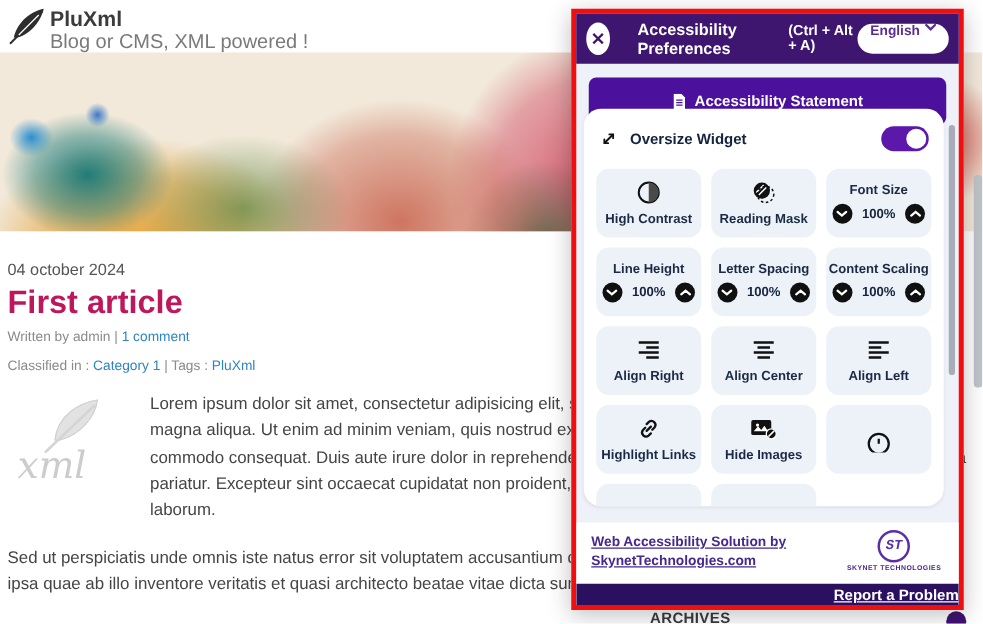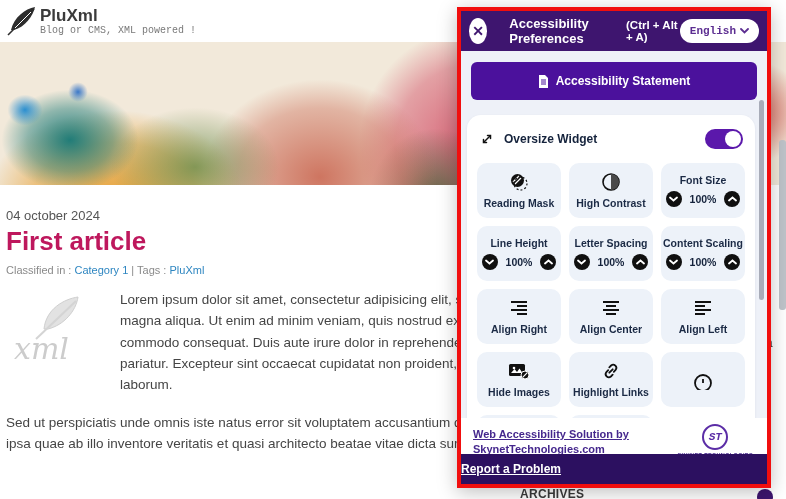--- a/index.html
+++ b/index.html
@@ -3,21 +3,21 @@
 <meta charset="utf-8">
 <style>
   * { margin:0; padding:0; box-sizing:border-box; }
   html,body { font-family:"Liberation Sans", sans-serif; background:#fff; }
   #stage { position:relative; width:786px; height:499px; overflow:hidden; background:#fff; }
 
   
   .site-header { position:absolute; left:0; top:0; width:786px; height:42px; background:#fff; }
   .logo-wrap { position:absolute; left:6px; top:4px; width:34px; height:34px; }
   .site-title { position:absolute; left:40px; top:6px; font-size:17px; font-weight:bold; color:#3b3b3b; }
-  .site-sub { position:absolute; left:40px; top:25px; font-size:10px; color:#7a7a7a;font-family:Liberation Mono, monospace; }
+  .site-sub { position:absolute; left:40px; top:25px; font-size:16px; color:#7a7a7a; }
 
   .banner { position:absolute; left:0; top:42px; width:786px; height:143px;
     background-color:#f2e9da;
     background-image:
       radial-gradient(25px 22px at 25px 68px, #2b8fd0 0%, rgba(43,143,208,.0) 70%),
       radial-gradient(14px 14px at 78px 50px, #3a78c8 0%, rgba(58,120,200,0) 70%),
       radial-gradient(95px 70px at 70px 98px, rgba(22,120,118,.95) 0%, rgba(22,120,118,.45) 45%, rgba(22,120,118,0) 72%),
       radial-gradient(120px 85px at 195px 125px, rgba(96,134,66,.75) 0%, rgba(96,134,66,0) 70%),
       radial-gradient(165px 115px at 115px 158px, rgba(230,160,52,.95) 0%, rgba(230,160,52,.55) 50%, rgba(230,160,52,0) 78%),
       radial-gradient(150px 125px at 320px 135px, rgba(203,107,86,.92) 0%, rgba(203,107,86,.42) 55%, rgba(203,107,86,0) 78%),
@@ -45,27 +45,27 @@
 
   
   .panel { position:absolute; left:457px; top:7px; width:314px; height:481px;
     border:4px solid #f10e0e; background:#eef1f8; z-index:5; box-shadow:0 4px 18px rgba(0,0,0,.25); }
   .panel-header { position:relative; height:40px; background:#3e156f; display:flex; align-items:center; padding:0 8px; }
   .close-btn { width:26px; height:26px; border-radius:50%; background:#fff; color:#3e156f; font-weight:bold;
     display:flex; align-items:center; justify-content:center; font-size:14px; border:none; cursor:pointer; }
   .panel-title { color:#fff; font-weight:bold; font-size:13px; margin-left:22px; }
   .panel-shortcut { color:#fff; font-size:11.5px; font-weight:600; margin-left:6px; }
   .lang-btn { margin-left:auto; background:#fff; color:#5c2d91; font-weight:bold; font-size:11px;
-    border:none; border-radius:13px; height:24px; padding:0 10px; display:flex; align-items:center; gap:4px; cursor:pointer;font-family:Liberation Mono, monospace; }
+    border:none; border-radius:13px; height:24px; padding:0 10px; display:flex; align-items:flex-start; gap:4px; cursor:pointer; }
   .panel-body { position:relative; height:433px; overflow:hidden; }
 
   .statement-btn { position:absolute; left:10px; top:11px; width:286px; height:38px; background:#4b119c; color:#fff;
     font-weight:bold; font-size:12px; border:none; border-radius:6px; display:flex; align-items:center; justify-content:center; gap:7px; cursor:pointer; }
 
-  .card { position:absolute; left:6px; top:64px; width:288px; height:318px; background:#fff; border-radius:14px;
+  .card { position:absolute; left:6px; top:36px; width:288px; height:318px; background:#fff; border-radius:14px;
     padding:10px; overflow:hidden; box-shadow:0 1px 3px rgba(40,40,90,.08); }
   .oversize-row { display:flex; align-items:center; height:28px; padding:0 2px; }
   .oversize-label { font-size:12px; font-weight:bold; color:#15233c; margin-left:9px; }
   .toggle { margin-left:auto; width:38px; height:20px; border-radius:10px; background:#5b18ab; position:relative; border:none; cursor:pointer; }
   .toggle .knob { position:absolute; right:2px; top:2px; width:16px; height:16px; border-radius:50%; background:#fff; }
 
   .tiles { margin-top:10px; display:grid; grid-template-columns:repeat(3, 1fr); gap:8px; }
   .tile { background:#edf2f9; border-radius:10px; height:55px; display:flex; flex-direction:column;
     align-items:center; justify-content:center; gap:5px; cursor:pointer; padding:4px 2px; }
   .t-icon { height:20px; display:flex; align-items:center; justify-content:center; }
@@ -77,22 +77,22 @@
 
   .scroll-thumb { position:absolute; right:3px; top:49px; width:5px; height:200px; background:#a8acb8; border-radius:3px; }
 
   .panel-footer { position:absolute; left:0; bottom:0; width:100%; height:66px; background:#fff;padding-left:15px; }
   .footer-link { position:absolute; left:12px; top:9px; font-size:11px; font-weight:bold; color:#45278d;
     text-decoration:underline; line-height:1.35; }
   .st-logo-wrap { position:absolute; right:14px; top:6px; text-align:center; }
   .st-circle { width:26px; height:26px; border:2px solid #5b2da6; border-radius:50%; display:flex; align-items:center;
     justify-content:center; color:#5b2da6; font-weight:bold; font-style:italic; font-size:11px; margin:0 auto;font-family:Liberation Mono, monospace; }
   .st-caption { font-size:5.5px; font-weight:bold; color:#45278d; letter-spacing:.4px; margin-top:2px; }
-  .report-bar { position:absolute; left:0; bottom:0; width:100%; height:30px; background:#2c1060; display:flex;
-    align-items:center; justify-content:flex-start; }
+  .report-bar { position:absolute; left:0; bottom:0; width:100%; height:17px; background:#2c1060; display:flex;
+    align-items:center; justify-content:flex-end; }
   .report-link { color:#fff; font-size:12px; font-weight:bold; text-decoration:underline; }
 </style>
 </head>
 <body>
 
 <div id="stage">
 
   <div class="site-header">
     <div class="logo-wrap">
       <svg width="34" height="34" viewBox="0 0 34 34">
@@ -103,20 +103,25 @@
     </div>
     <div class="site-title">PluXml</div>
     <div class="site-sub">Blog or CMS, XML powered !</div>
   </div>
 
   <div class="banner"></div>
 
   <div class="article">
     <div class="art-date">04 october 2024</div>
     <div class="art-title">First article</div>
+    <div class="art-meta">
+      <span>Written by admin</span>
+      <span>|</span>
+      <a class="blue" href="#">1 comment</a>
+    </div>
     <div class="art-classified">
       <span>Classified in :</span>
       <a class="blue" href="#">Category 1</a>
       <span>| Tags :</span>
       <a class="blue" href="#">PluXml</a>
     </div>
     <div class="art-body">
       <span class="xml-mark">
         <svg width="100" height="80" viewBox="0 0 100 80">
           <path d="M38 38 C40 18 58 8 72 6 C70 20 58 34 42 38 Z" fill="#e2e2e2" stroke="#cfcfcf"></path>
@@ -166,37 +171,37 @@
           </svg>
           <span class="oversize-label">Oversize Widget</span>
           <button class="toggle">
               <span class="knob"></span>
             </button>
         </div>
         <div class="tiles">
             <div class="tile">
               <span class="t-icon">
                 <svg width="20" height="20" viewBox="0 0 20 20">
+                  <circle cx="10" cy="10" r="8" fill="none" stroke="#111" stroke-width="1.6"></circle>
+                  <path d="M10 2 a8 8 0 0 1 0 16 Z" fill="#4a4a4a"></path>
+                </svg>
+              </span>
+              <div class="t-label">High Contrast</div>
+            </div>
+            <div class="tile">
+              <span class="t-icon">
+                <svg width="20" height="20" viewBox="0 0 20 20">
                   <circle cx="8.5" cy="8.5" r="6.5" fill="#111"></circle>
                   <path d="M4 10 L10 4 M6 12 L12 6" stroke="#fff" stroke-width="1.2"></path>
                   <circle cx="11.5" cy="11.5" r="6.5" fill="none" stroke="#111" stroke-width="1.2" stroke-dasharray="2 2"></circle>
                 </svg>
               </span>
               <div class="t-label">Reading Mask</div>
             </div>
             <div class="tile">
-              <span class="t-icon">
-                <svg width="20" height="20" viewBox="0 0 20 20">
-                  <circle cx="10" cy="10" r="8" fill="none" stroke="#111" stroke-width="1.6"></circle>
-                  <path d="M10 2 a8 8 0 0 1 0 16 Z" fill="#4a4a4a"></path>
-                </svg>
-              </span>
-              <div class="t-label">High Contrast</div>
-            </div>
-            <div class="tile">
               <div class="t-label">Font Size</div>
               <div class="stepper">
                 <button class="step-btn">
                   <svg width="9" height="6" viewBox="0 0 9 6">
                     <path d="M1 1.5 L4.5 4.5 L8 1.5" stroke="#fff" stroke-width="1.8" fill="none" stroke-linecap="round"></path>
                   </svg>
                 </button>
                 <span class="t-val">100%</span>
                 <button class="step-btn">
                   <svg width="9" height="6" viewBox="0 0 9 6">
@@ -269,42 +274,42 @@
               </span>
               <div class="t-label">Align Center</div>
             </div>
             <div class="tile">
               <span class="t-icon">
                 <svg width="20" height="16" viewBox="0 0 20 16">
                   <path d="M2 2h16M2 6h10M2 10h16M2 14h10" stroke="#111" stroke-width="2"></path>
                 </svg>
               </span>
               <div class="t-label">Align Left</div>
+            </div>
+            <div class="tile">
+              <span class="t-icon">
+                <svg width="20" height="20" viewBox="0 0 20 20" fill="none" stroke="#111" stroke-width="1.8" stroke-linecap="round">
+                  <path d="M8.3 11.7 L11.7 8.3"></path>
+                  <path d="M7.2 9.2 L5.4 11 a3.2 3.2 0 0 0 4.5 4.5 l1.8-1.8"></path>
+                  <path d="M12.8 10.8 L14.6 9 a3.2 3.2 0 0 0 -4.5-4.5 L8.3 6.3"></path>
+                </svg>
+              </span>
+              <div class="t-label">Highlight Links</div>
             </div>
             <div class="tile">
               <span class="t-icon">
                 <svg width="22" height="18" viewBox="0 0 22 18">
                   <rect x="1" y="2" width="16" height="12" rx="1.5" fill="#111"></rect>
                   <path d="M3 11 l3.5-4 2.5 3 2.5-3.5 3 4.5 Z" fill="#fff"></path>
                   <circle cx="6" cy="6" r="1.3" fill="#fff"></circle>
                   <circle cx="17" cy="13" r="4" fill="#111" stroke="#fff" stroke-width="1"></circle>
                   <path d="M14.7 15.3 L19.3 10.7" stroke="#fff" stroke-width="1.2"></path>
                 </svg>
               </span>
               <div class="t-label">Hide Images</div>
-            </div>
-            <div class="tile">
-              <span class="t-icon">
-                <svg width="20" height="20" viewBox="0 0 20 20" fill="none" stroke="#111" stroke-width="1.8" stroke-linecap="round">
-                  <path d="M8.3 11.7 L11.7 8.3"></path>
-                  <path d="M7.2 9.2 L5.4 11 a3.2 3.2 0 0 0 4.5 4.5 l1.8-1.8"></path>
-                  <path d="M12.8 10.8 L14.6 9 a3.2 3.2 0 0 0 -4.5-4.5 L8.3 6.3"></path>
-                </svg>
-              </span>
-              <div class="t-label">Highlight Links</div>
             </div>
             <div class="tile">
               <span class="t-icon">
                 <svg width="20" height="20" viewBox="0 0 20 20">
                   <circle cx="10" cy="13" r="8" fill="none" stroke="#111" stroke-width="1.8"></circle>
                   <path d="M10 9 v4" stroke="#111" stroke-width="1.8"></path>
                 </svg>
               </span>
             </div>
             <div class="tile">

